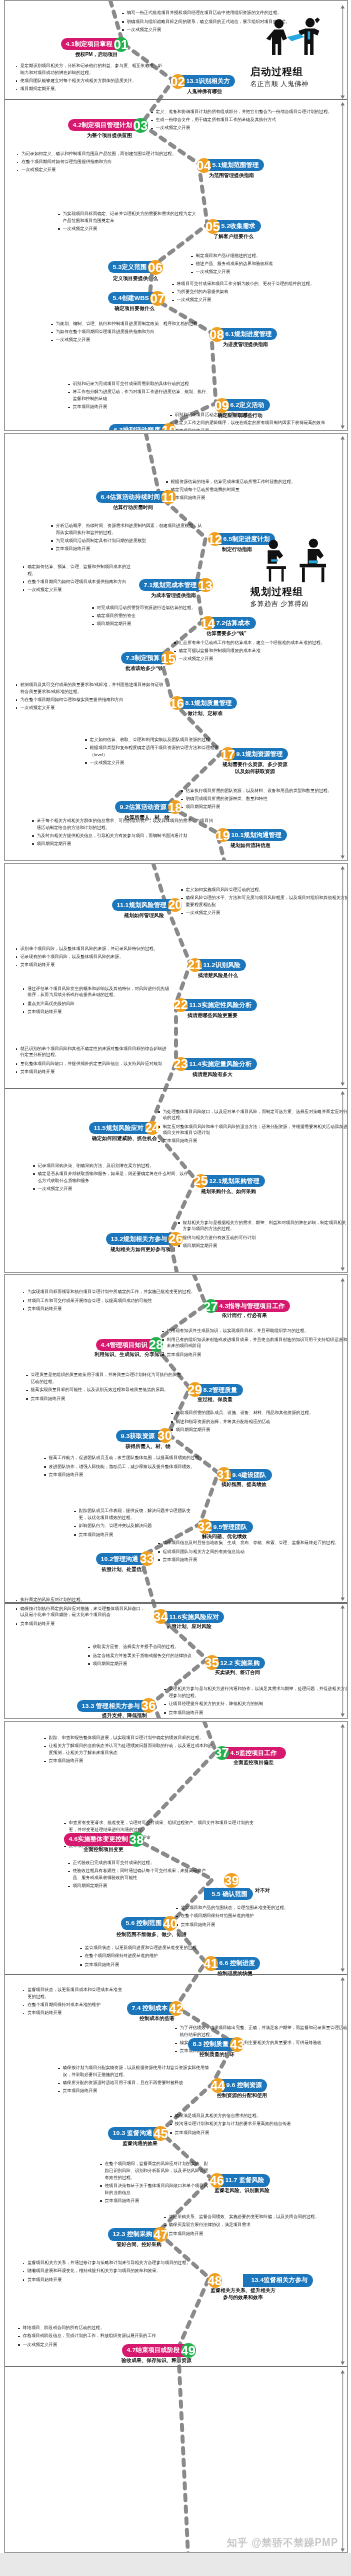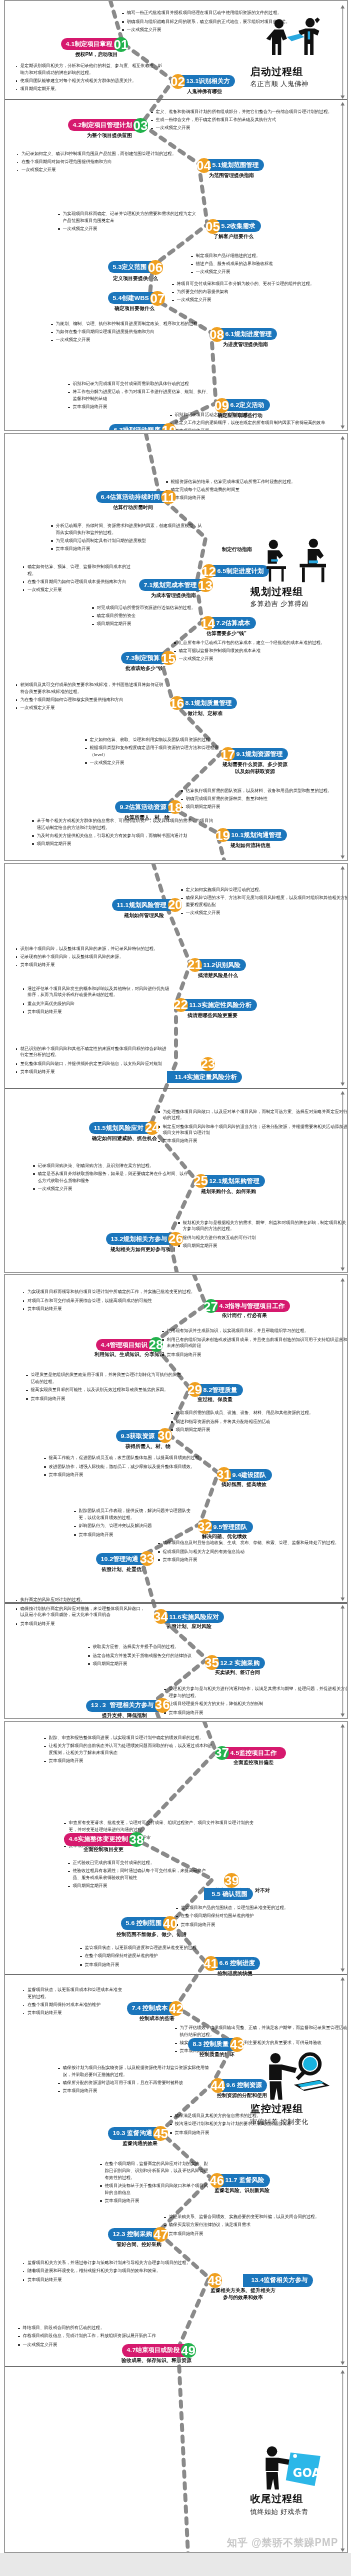--- a/index.html
+++ b/index.html
@@ -364,21 +364,21 @@
       <div class="subtitle" style="left: 70px; width: 117px; top: 70px;">
         <div>估算行动所需时间</div>
       </div>
       <div class="bullets" style="left: 46px; top: 89px; width: 153px;">
         <ul>
           <li>分析活动顺序、持续时间、资源需求和进度制约因素，创建项目进度模型，从而落实项目执行和监控的过程。</li>
           <li>为完成项目活动而制定具有计划日期的进度模型</li>
           <li>贯串项目始终开展</li>
         </ul>
       </div>
-      <div class="node right" style="left: 197px; top: 98px; margin-top: 32px;">
+      <div class="node right" style="left: 203px; top: 98px;">
         <span class="num c-orange">12</span>
         <span class="pill c-blue" style="min-width:52px">6.5制定进度计划</span>
       </div>
       <div class="subtitle" style="left: 179px; width: 107px; top: 112px;">
         <div>制定行动指南</div>
       </div>
       <div class="bullets" style="left: 17.6px; top: 130px; width: 116px;">
         <ul>
           <li>确定如何估算、预算、管理、监督和控制项目成本的过程。</li>
           <li>在整个项目期间为如何管理项目成本提供指南和方向</li>
@@ -541,21 +541,21 @@
       <div class="subtitle" style="left: 148px; width: 120px; top: 148px;">
         <div>搞清楚哪些风险更重要</div>
       </div>
       <div class="bullets" style="left: 10.5px; top: 182px; width: 155px;">
         <ul>
           <li>就已识别的单个项目风险和其他不确定性的来源对整体项目目标的综合影响进行定量分析的过程。</li>
           <li>量化整体项目风险敞口，并提供额外的定量风险信息，以支持风险应对规划</li>
           <li>贯串项目始终开展</li>
         </ul>
       </div>
-      <div class="node right" style="left: 169px; top: 193px; flex-direction: column;">
+      <div class="node right" style="left: 169px; top: 193px;">
         <span class="num c-orange">23</span>
         <span class="pill c-blue" style="min-width:64px">11.4实施定量风险分析</span>
       </div>
       <div class="subtitle" style="left: 148px; width: 120px; top: 207px;">
         <div>搞清楚风险有多大</div>
       </div>
       <div class="bullets" style="left: 153px; top: 245px; width: 192px;">
         <ul>
           <li>为处理整体项目风险敞口，以及应对单个项目风险，而制定可选方案、选择应对策略并商定应对行动的过程。</li>
           <li>制定应对整体项目风险和单个项目风险的适当方法；还将分配资源，并根据需要将相关活动添加进项目文件和项目管理计划</li>
@@ -745,21 +745,21 @@
       <div class="subtitle" style="left: 180px; width: 106px; top: 394px;">
         <div>买卖谈判、签订合同</div>
       </div>
       <div class="bullets" style="left: 159px; top: 411px; width: 186px;">
         <ul>
           <li>管理相关方参与是与相关方进行沟通和协作，以满足其需求与期望，处理问题，并促进相关方合理参与的过程。</li>
           <li>让项目经理提升相关方的支持，降低相关方的抵制</li>
           <li>贯串项目始终开展</li>
         </ul>
       </div>
-      <div class="node left" style="left: 81px; top: 423px; font-family: Liberation Mono, monospace;">
+      <div class="node left" style="left: 72px; top: 423px;">
         <span class="pill c-blue" style="min-width:64px">13.3 管理相关方参与</span>
         <span class="num c-orange">36</span>
       </div>
       <div class="subtitle" style="left: 60px; width: 120px; top: 437px;">
         <div>提升支持、降低抵制</div>
       </div>
     </div>
     <div class="sheet" style="height: 832px;">
       <div class="spine">
         <svg viewBox="0 0 600 1420" preserveAspectRatio="none">
@@ -782,57 +782,20 @@
     <path d="M4.5 662 L1 656 L8 656 Z" fill="#777"></path>
   </svg>
       </div>
       <div class="rail" style="top: 648px; height: 182px;">
         <svg width="5.3" height="182" viewBox="0 0 9 310">
     <line x1="4.5" y1="4" x2="4.5" y2="306" stroke="#777" stroke-width="1.2"></line>
     <path d="M4.5 0 L1 6 L8 6 Z" fill="#777"></path>
     <path d="M4.5 310 L1 304 L8 304 Z" fill="#777"></path>
   </svg>
       </div>
-      <div class="group" style="top: 333px;">
-        <div class="gicon">
-    <svg viewBox="0 0 130 86" width="75" height="50">
-      <g fill="#111">
-        <circle cx="32" cy="12" r="9"></circle>
-        <path d="M21 23h22l26 6-3 9-23-6v18H21z"></path>
-        <path d="M22 52h20l2 32h-7l-3-20-4 20h-7z"></path>
-      </g>
-      <circle cx="92" cy="22" r="17" fill="none" stroke="#111" stroke-width="6"></circle>
-      <circle cx="92" cy="22" r="12" fill="#18b3e0"></circle>
-      <rect x="72" y="34" width="7" height="16" transform="rotate(45 75 42)" fill="#111"></rect>
-      <g>
-        <path d="M64 58l44-8 18 10-44 9z" fill="#111"></path>
-        <path d="M70 58l38-7 8 4-38 8z" fill="#18b3e0"></path>
-        <path d="M74 63l38-7 6 3-38 8z" fill="#fff"></path>
-      </g>
-    </svg>
-        </div>
-       <div class="gtitle">监控过程组</div>
-       <div class="gmotto">审偏纠差 控制变化</div>
-      </div>
-      <div class="group" style="top: 723px;">
-        <div class="gicon">
-    <svg viewBox="0 0 130 80" width="75" height="47">
-      <g fill="#111">
-        <circle cx="26" cy="12" r="9"></circle>
-        <path d="M15 23h22l24 4-2 9-22-4v14H15z"></path>
-        <path d="M16 48h20l2 30h-7l-3-18-4 18h-7z"></path>
-      </g>
-      <path d="M58 14l52 6-10 52-50-10z" fill="#2cb7e8"></path>
-      <text x="62" y="56" font-family="DejaVu Sans, sans-serif" font-size="20" font-weight="bold" fill="#fff">GOAL!</text>
-      <circle cx="66" cy="20" r="3.5" fill="#fff"></circle>
-    </svg>
-        </div>
-       <div class="gtitle">收尾过程组</div>
-       <div class="gmotto">慎终如始 好戏杀青</div>
-      </div>
       <div class="bullets" style="left: 39px; top: 13px; width: 171px;">
         <ul>
           <li>跟踪、审查和报告整体项目进展，以实现项目管理计划中确定的绩效目标的过程。</li>
           <li>让相关方了解项目的当前状态并认可为处理绩效问题而采取的行动，以及通过成本和进度预测，让相关方了解未来项目状态</li>
           <li>贯串项目始终开展</li>
         </ul>
       </div>
       <div class="node right" style="left: 210px; top: 23.4px;">
         <span class="num c-green">37</span>
         <span class="pill c-pink" style="min-width:64px">4.5监控项目工作</span>

